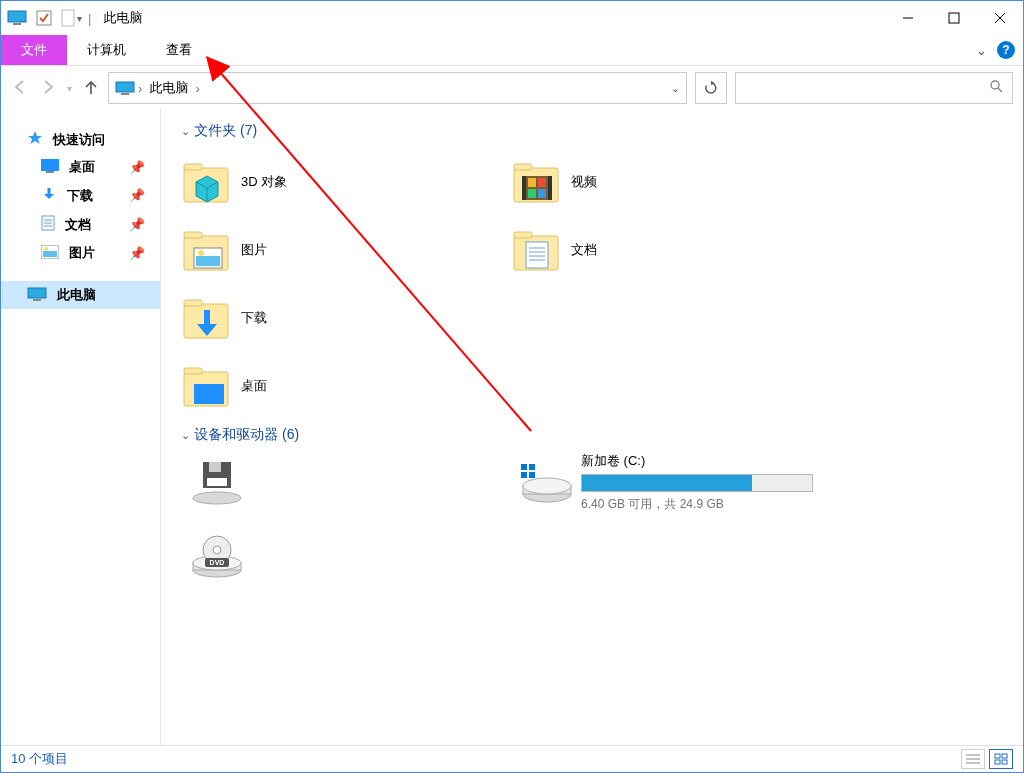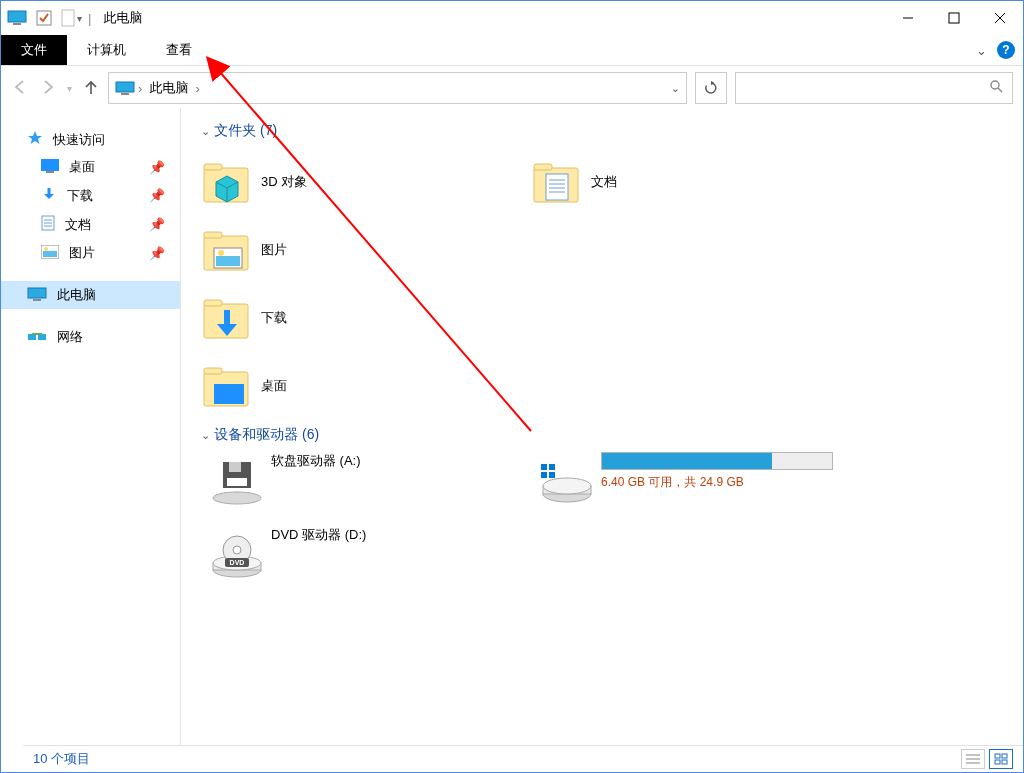--- a/index.html
+++ b/index.html
@@ -8,38 +8,38 @@
   .titlebar{height:34px;display:flex;align-items:center;padding-left:6px;}
   .titlebar .t-icons{display:flex;align-items:center;}
   .titlebar .t-sep{color:#888;margin:0 6px;}
   .titlebar .title-text{margin-left:6px;}
   .titlebar .spacer{flex:1;}
   .win-btn{width:46px;height:34px;display:flex;align-items:center;justify-content:center;}
   .win-btn svg{stroke:#000;}
   
   .ribbon{height:30px;display:flex;align-items:stretch;border-bottom:1px solid #e0e0e0;padding-right:8px;}
   .tab{padding:0 20px;display:flex;align-items:center;height:30px;cursor:pointer;}
-  .tab.file{background:#000000;color:#fff;}
+  .tab.file{background:#d946ef;color:#fff;}
   .ribbon .rspacer{flex:1;}
   .ribbon .help{width:18px;height:18px;border-radius:50%;background:#0078d7;color:#fff;display:flex;align-items:center;justify-content:center;font-weight:bold;font-size:12px;align-self:center;margin-left:4px;}
   .ribbon .chev{align-self:center;color:#555;margin-right:6px;}
   
   .addr-row{height:42px;display:flex;align-items:center;padding:8px 10px 6px 10px;gap:8px;box-sizing:border-box;}
   .nav-arrows{display:flex;align-items:center;gap:10px;color:#bbb;}
   .nav-arrows .up{color:#555;}
   .addr{flex:1;height:30px;border:1px solid #ccc;display:flex;align-items:center;padding:0 6px;}
   .addr .btxt{margin:0 4px;}
   .addr .sep{color:#777;margin:0 3px;}
   .addr .fill{flex:1;}
   .addr .end-ico{color:#555;margin-left:6px;}
   .refresh{width:30px;height:30px;border:1px solid #ccc;display:flex;align-items:center;justify-content:center;color:#555;}
   .search{width:260px;height:30px;border:1px solid #ccc;display:flex;align-items:center;justify-content:flex-end;padding:0 8px;color:#666;}
   
   .body{flex:1;display:flex;overflow:hidden;}
-  .nav{width:180px;border-right:1px solid #e5e5e5;padding-top:18px;box-sizing:border-box;}
+  .nav{width:160px;border-right:1px solid #e5e5e5;padding-top:18px;box-sizing:border-box;font-weight:bold;}
   .nav .group-head{display:flex;align-items:center;padding:4px 8px 4px 26px;}
   .nav .item{display:flex;align-items:center;padding:5px 8px 5px 40px;position:relative;}
   .nav .item .pin{position:absolute;right:14px;color:#7f7f7f;}
   .nav .item.sel{background:#cce8ff;}
   .nav .label{margin-left:10px;}
   .nav .spacer{height:14px;}
   
   .content{flex:1;overflow:auto;padding:14px 18px;}
   .sect-head{display:flex;align-items:center;color:#12499e;font-size:14px;margin:0 0 8px 2px;}
   .sect-head .chev{margin-right:4px;color:#5a5a5a;font-size:11px;}
@@ -48,23 +48,23 @@
   .folder-item{display:flex;align-items:center;height:68px;width:300px;}
   .folder-item .ico{width:56px;height:56px;display:flex;align-items:center;justify-content:center;margin-right:6px;}
   .folder-item .lbl{font-size:13px;}
   .drive-grid{display:flex;flex-wrap:wrap;margin-top:6px;}
   .drive-item{display:flex;width:330px;height:74px;}
   .drive-item .ico{width:72px;height:60px;display:flex;align-items:center;justify-content:center;}
   .drive-item .info{flex:1;padding-right:26px;}
   .drive-item .dlabel{font-size:13px;margin-bottom:4px;}
   .drive-item .bar{height:16px;border:1px solid #b5b5b5;background:#eee;position:relative;margin-bottom:4px;}
   .drive-item .bar .fill{position:absolute;left:0;top:0;bottom:0;background:#26a0da;}
-  .drive-item .sub{font-size:12px;color:#c2410c;}
-  
-  .status{height:26px;border-top:1px solid #e2e2e2;display:flex;align-items:center;padding:0 10px;color:#1a5fb4;font-size:13px;margin-left:22px;}
+  .drive-item .sub{font-size:12px;color:#737373;}
+  
+  .status{height:26px;border-top:1px solid #e2e2e2;display:flex;align-items:center;padding:0 10px;color:#1a5fb4;font-size:13px;}
   .status .sspacer{flex:1;}
   .status .vbtn{width:22px;height:18px;display:flex;align-items:center;justify-content:center;border:1px solid #ccc;margin-left:4px;color:#555;}
   .status .vbtn.active{border-color:#1e6fbf;}
   
   .anno{position:absolute;pointer-events:none;}
   
   .mono-ico{display:inline-flex;align-items:center;justify-content:center;}
 </style>
 </head>
 <body>
@@ -225,28 +225,20 @@
       </div>
       <div class="spacer"></div>
       <div class="item sel" style="padding-left:26px;">
         <span><svg width="20" height="14">
               <rect x="1" y="1" width="18" height="10" fill="#29abe2" stroke="#1b75bb"></rect>
               <rect x="6" y="12" width="8" height="2" fill="#888"></rect>
             </svg></span>
         <span class="label">此电脑</span>
       </div>
       <div class="spacer"></div>
-      <div class="item" style="padding-left:26px;">
-        <span><svg width="20" height="14">
-              <rect x="1" y="5" width="8" height="6" fill="#29abe2"></rect>
-              <rect x="11" y="5" width="8" height="6" fill="#29abe2"></rect>
-              <line x1="5" y1="5" x2="15" y2="5" stroke="#6a6" stroke-width="2"></line>
-            </svg></span>
-        <span class="label">网络</span>
-      </div>
     </div>
 
     <div class="content">
 
       <div class="sect-head">
         <span class="chev">⌄</span>
         <span>文件夹 (7)</span>
       </div>
       <div class="folder-grid">
         <div class="folder-col">
@@ -290,20 +282,36 @@
               <svg width="54" height="48">
                   <rect x="4" y="10" width="44" height="34" rx="2" fill="#ffe9a6" stroke="#e2c067"></rect>
                   <rect x="4" y="6" width="18" height="6" rx="2" fill="#ffe9a6" stroke="#e2c067"></rect>
                   <rect x="14" y="22" width="30" height="20" fill="#1e90ff"></rect>
                 </svg>
             </span>
             <span class="lbl">桌面</span>
           </div>
         </div>
         <div class="folder-col">
+          <div class="folder-item">
+            <span class="ico">
+              <svg width="54" height="48">
+                  <rect x="4" y="10" width="44" height="34" rx="2" fill="#ffe9a6" stroke="#e2c067"></rect>
+                  <rect x="4" y="6" width="18" height="6" rx="2" fill="#ffe9a6" stroke="#e2c067"></rect>
+                  <rect x="12" y="18" width="30" height="24" fill="#7a5c2e"></rect>
+                  <rect x="12" y="18" width="4" height="24" fill="#333"></rect>
+                  <rect x="38" y="18" width="4" height="24" fill="#333"></rect>
+                  <rect x="18" y="20" width="8" height="9" fill="#f7b733"></rect>
+                  <rect x="28" y="20" width="8" height="9" fill="#e74c3c"></rect>
+                  <rect x="18" y="31" width="8" height="9" fill="#2ecc71"></rect>
+                  <rect x="28" y="31" width="8" height="9" fill="#3498db"></rect>
+                </svg>
+            </span>
+            <span class="lbl">视频</span>
+          </div>
           <div class="folder-item">
             <span class="ico">
               <svg width="54" height="48">
                   <rect x="4" y="10" width="44" height="34" rx="2" fill="#ffe9a6" stroke="#e2c067"></rect>
                   <rect x="4" y="6" width="18" height="6" rx="2" fill="#ffe9a6" stroke="#e2c067"></rect>
                   <rect x="16" y="16" width="22" height="26" fill="#fff" stroke="#6aa0d8"></rect>
                   <line x1="19" y1="22" x2="35" y2="22" stroke="#6aa0d8"></line>
                   <line x1="19" y1="26" x2="35" y2="26" stroke="#6aa0d8"></line>
                   <line x1="19" y1="30" x2="35" y2="30" stroke="#6aa0d8"></line>
                   <line x1="19" y1="34" x2="35" y2="34" stroke="#6aa0d8"></line>
@@ -321,60 +329,55 @@
       <div class="drive-grid">
         <div class="drive-item">
           <span class="ico">
             <svg width="56" height="48">
                 <rect x="16" y="4" width="28" height="26" fill="#555"></rect>
                 <rect x="22" y="4" width="12" height="10" fill="#ccc"></rect>
                 <rect x="20" y="20" width="20" height="8" fill="#fff"></rect>
                 <ellipse cx="30" cy="40" rx="24" ry="6" fill="#d9d9d9" stroke="#aaa"></ellipse>
               </svg>
           </span>
-          <div class="info">
-            <div class="dlabel">软盘驱动器 (A:)</div>
-          </div>
         </div>
         <div class="drive-item">
           <span class="ico">
             <svg width="56" height="48">
                 <ellipse cx="30" cy="36" rx="24" ry="8" fill="#d9d9d9" stroke="#aaa"></ellipse>
                 <rect x="6" y="28" width="48" height="8" fill="#e9e9e9" stroke="#aaa"></rect>
                 <ellipse cx="30" cy="28" rx="24" ry="8" fill="#f4f4f4" stroke="#aaa"></ellipse>
               <g transform="translate(4,6)">
                   <rect x="0" y="0" width="6" height="6" fill="#0078d7"></rect>
                   <rect x="8" y="0" width="6" height="6" fill="#0078d7"></rect>
                   <rect x="0" y="8" width="6" height="6" fill="#0078d7"></rect>
                   <rect x="8" y="8" width="6" height="6" fill="#0078d7"></rect>
                 </g>
             </svg>
           </span>
           <div class="info">
+            <div class="dlabel">新加卷 (C:)</div>
             <div class="bar">
                 <div class="fill" id="c-fill" style="width: 74%;"></div>
               </div>
             <div class="sub">6.40 GB 可用，共 24.9 GB</div>
           </div>
         </div>
         <div class="drive-item">
           <span class="ico">
             <svg width="56" height="48">
                 <ellipse cx="30" cy="38" rx="24" ry="7" fill="#d9d9d9" stroke="#aaa"></ellipse>
                 <rect x="6" y="31" width="48" height="7" fill="#e9e9e9" stroke="#aaa"></rect>
                 <ellipse cx="30" cy="31" rx="24" ry="7" fill="#f4f4f4" stroke="#aaa"></ellipse>
                 <circle cx="30" cy="18" r="14" fill="#eee" stroke="#999"></circle>
                 <circle cx="30" cy="18" r="4" fill="#fff" stroke="#999"></circle>
                 <rect x="18" y="26" width="24" height="9" rx="2" fill="#555"></rect>
                 <text x="30" y="33" font-size="7" fill="#fff" text-anchor="middle" font-weight="bold">DVD</text>
               </svg>
           </span>
-          <div class="info">
-            <div class="dlabel">DVD 驱动器 (D:)</div>
-          </div>
         </div>
       </div>
 
     </div>
   </div>
 
   <div class="status">
     <span>10 个项目</span>
     <span class="sspacer"></span>
     <span class="vbtn">

